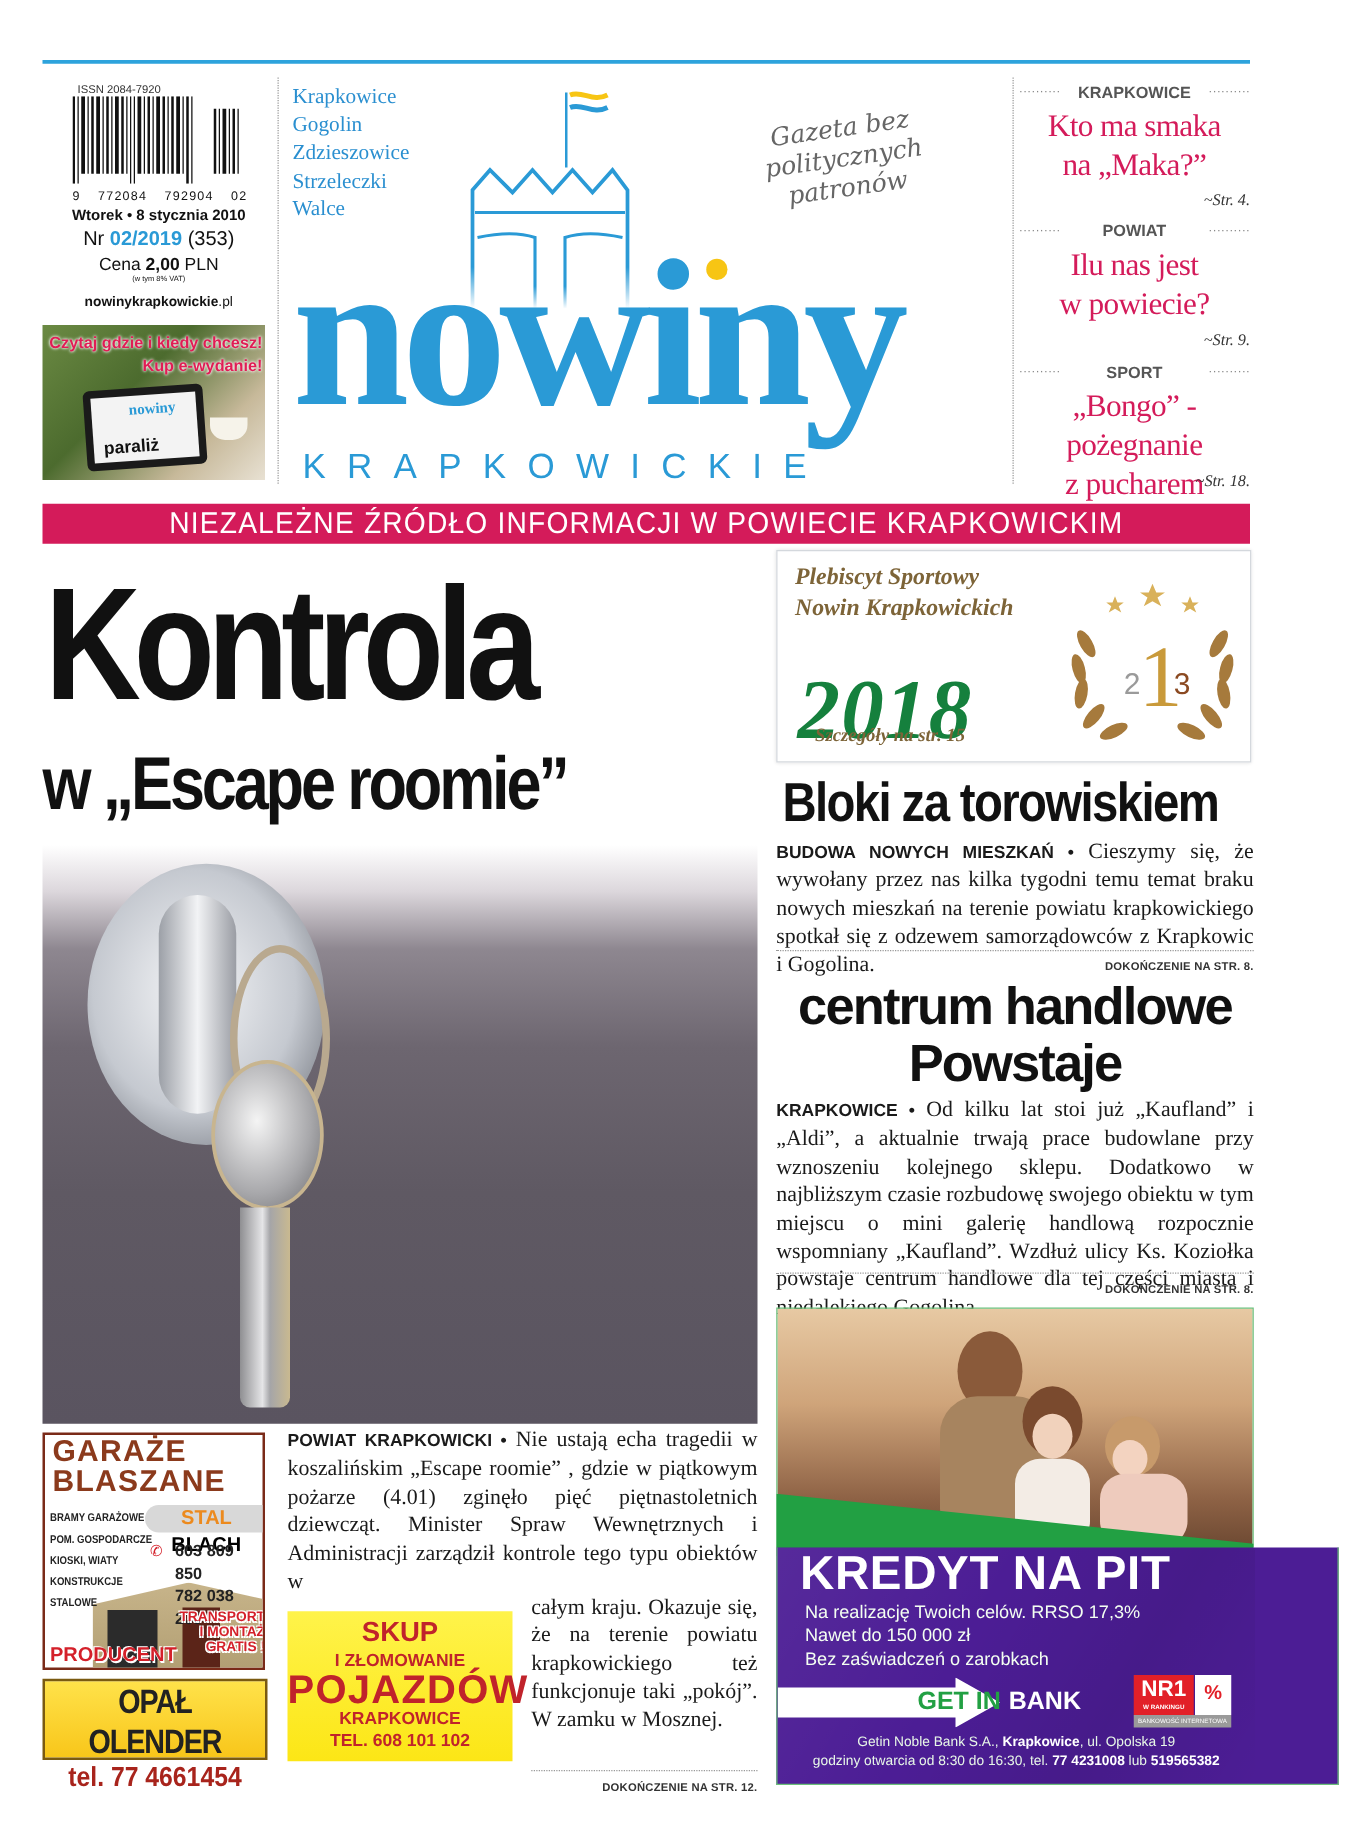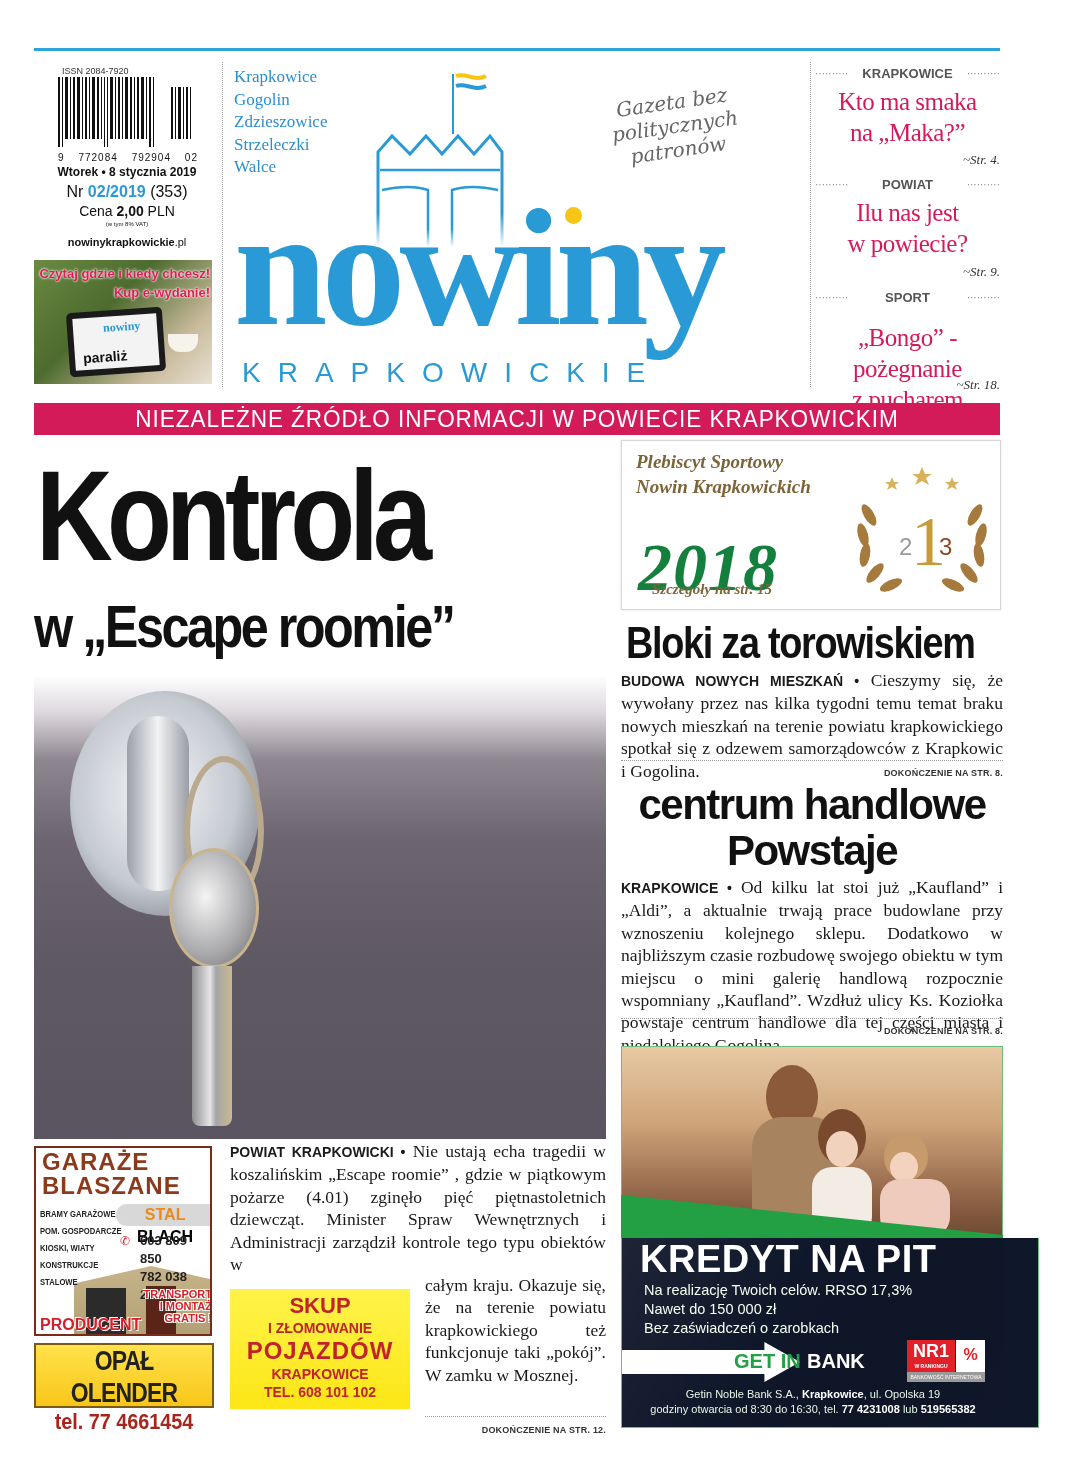--- a/index.html
+++ b/index.html
@@ -88,21 +88,21 @@
   .ad-g-transport { left: 100px; top: 140px; width: 76px; text-align: right; font: bold 11px "Liberation Sans", sans-serif; color: #d4202a; line-height: 12px; text-shadow: 1px 1px 0 #fff, -1px -1px 0 #fff, 1px -1px 0 #fff, -1px 1px 0 #fff; }
   .ad-g-producent { left: 4px; top: 168px; font: bold 16px "Liberation Sans", sans-serif; color: #d4202a; text-shadow: 1px 1px 0 #fff, -1px -1px 0 #fff; text-align: center; }
 
   .ad-opal { left: 34px; top: 1343px; width: 180px; height: 65px; background: linear-gradient(180deg, #ffe24a, #f8c61a); border: 2px solid #7a5a10; text-align: center; }
   .ad-opal-name { font: bold 27px "Liberation Sans", sans-serif; color: #222; line-height: 32px; transform: scaleX(0.85); letter-spacing: -1px; }
   .ad-opal-tel { font: bold 22px "Liberation Sans", sans-serif; color: #a8241c; line-height: 26px; transform: scaleX(0.9); }
 
   .ad-skup { left: 230px; top: 1289px; width: 180px; height: 120px; background: linear-gradient(180deg, #fff34a, #fce616); text-align: center; color: #c0232b; font-family: "Liberation Sans", sans-serif; font-weight: bold; }
   .ad-skup .l1 { font-size: 22px; line-height: 26px; margin-top: 4px; }
   .ad-skup .l2 { font-size: 14px; line-height: 18px; }
-  .ad-skup .l3 { font-size: 24px; line-height: 28px; letter-spacing: 1px; }
+  .ad-skup .l3 { font-size: 32px; line-height: 28px; letter-spacing: 1px; }
   .ad-skup .l4 { font-size: 14px; line-height: 18px; }
   .ad-skup .l5 { font-size: 14px; line-height: 18px; }
 
   
   .body-text { font: 17.5px "Liberation Serif", serif; color: #1a1a1a; line-height: 22.4px; text-align: justify; }
   .lead { font-family: "Liberation Sans", sans-serif; font-weight: bold; font-size: 14px; }
   .key-article { left: 230px; top: 1140px; width: 376px; }
   .key-article-2 { left: 425px; top: 1274px; width: 181px; }
   .cont { font: bold 9px "Liberation Sans", sans-serif; color: #333; text-align: right; letter-spacing: 0.2px; }
   .rule { height: 0; border-top: 1px dotted #999; }
@@ -112,21 +112,21 @@
   .pleb-title { left: 14px; top: 8px; font: italic bold 19px "Liberation Serif", serif; color: #7d6438; line-height: 25px; }
   .pleb-year { left: 16px; top: 70px; font: italic bold 68px "Liberation Serif", serif; color: #15803d; line-height: 70px; letter-spacing: 1px; margin-top: 21px; }
   .pleb-more { left: 30px; top: 140px; font: italic bold 15px "Liberation Serif", serif; color: #7d6438; }
   .wreath { left: 225px; top: 14px; width: 150px; height: 150px; }
 
   .h2 { font: bold 44px "Liberation Sans", sans-serif; letter-spacing: -1.5px; line-height: 46px; color: #111; transform: scaleX(0.86); transform-origin: left top; white-space: nowrap; }
   .h3 { font: bold 42px "Liberation Sans", sans-serif; letter-spacing: -1.5px; line-height: 46px; color: #111; text-align: center; }
 
   .bank-ad { left: 621px; top: 1046px; width: 382px; height: 192px; overflow: hidden;
     background: linear-gradient(180deg, #e7c9a3 0%, #cfa47a 40%, #8e6245 80%, #6e4a33 100%); border: 1px solid #6bbf7a; }
-  .bank-green { left: 621px; top: 1238px; width: 418px; height: 190px; background: #0f172a; overflow: hidden; border: 1px solid #6bbf7a; border-top: none; }
+  .bank-green { left: 621px; top: 1238px; width: 450px; height: 190px; background: #4c1d95; overflow: hidden; border: 1px solid #6bbf7a; border-top: none; }
   .bank-green-tri { left: 621px; top: 1195px; width: 382px; height: 50px; background: #22a043; clip-path: polygon(0 0, 100% 80%, 100% 100%, 0 100%); }
   .bank-facet { left: 0; top: 0; width: 382px; height: 190px; background: linear-gradient(120deg, rgba(255,255,255,0.06) 0%, rgba(255,255,255,0) 40%, rgba(0,0,0,0.08) 70%, rgba(0,0,0,0) 100%); }
   .kredyt { left: 18px; top: 0px; font: bold 38px "Liberation Sans", sans-serif; color: #fff; letter-spacing: 0.5px; }
   .bank-line { left: 22px; font: 14.5px "Liberation Sans", sans-serif; color: #f4fff2; }
   .arrow { left: 0; top: 104px; width: 178px; height: 40px; background: #fff; clip-path: polygon(0 20%, 80% 20%, 80% 0, 100% 50%, 80% 100%, 80% 80%, 0 80%); }
   .getin { left: 112px; top: 112px; font: bold 20px "Liberation Sans", sans-serif; color: #22a043; }
   .bankword { left: 185px; top: 112px; font: bold 20px "Liberation Sans", sans-serif; color: #fff; }
   .nr1 { left: 285px; top: 102px; width: 48px; height: 32px; background: #e22028; color: #fff; font: bold 18px "Liberation Sans", sans-serif; text-align: center; line-height: 22px; }
   .nr1 small { display: block; font-size: 5px; line-height: 8px; }
   .pct { left: 334px; top: 102px; width: 29px; height: 32px; background: #fff; color: #e22028; font: bold 16px "Liberation Sans", sans-serif; text-align: center; line-height: 30px; }
@@ -177,21 +177,21 @@
       <rect x="128" y="10" width="2" height="52"></rect>
       <rect x="132" y="10" width="1" height="52"></rect>
   </g>
 </svg>
 <div class="abs barcode-num">
   <span>9</span>
   <span>772084</span>
   <span>792904</span>
   <span>02</span>
 </div>
-<div class="abs date">Wtorek • 8 stycznia 2019</div>
+<div class="abs date">Wtorek • 8 stycznia 2010</div>
 <div class="abs issue">
   <span>Nr </span><span class="nr">02/2019</span><span> (353)</span>
 </div>
 <div class="abs price">
   <span>Cena </span><b>2,00</b><span> PLN</span>
 </div>
 <div class="abs vat">(w tym 8% VAT)</div>
 <div class="abs site">
   <span style="font-weight:bold">nowinykrapkowickie</span><span>.pl</span>
 </div>
@@ -255,21 +255,21 @@
 <div>
   <div class="abs teaser-cat" style="top:177px">POWIAT</div>
   <div class="abs teaser-title" style="top:197px">
     <div>Ilu nas jest</div>
     <div>w powiecie?</div>
   </div>
   <div class="abs teaser-page" style="top:264px">~Str. 9.</div>
 </div>
 <div>
   <div class="abs teaser-cat" style="top:290px">SPORT</div>
-  <div class="abs teaser-title" style="top:322px">
+  <div class="abs teaser-title" style="top:310px">
     <div>„Bongo” - pożegnanie</div>
     <div>z pucharem</div>
   </div>
   <div class="abs teaser-page" style="top:377px">~Str. 18.</div>
 </div>
 
 <div class="abs banner"><span>NIEZALEŻNE  ŹRÓDŁO  INFORMACJI W POWIECIE KRAPKOWICKIM</span></div>
 
 <div class="abs headline1">Kontrola</div>
 <div class="abs headline2">w „Escape roomie”</div>

